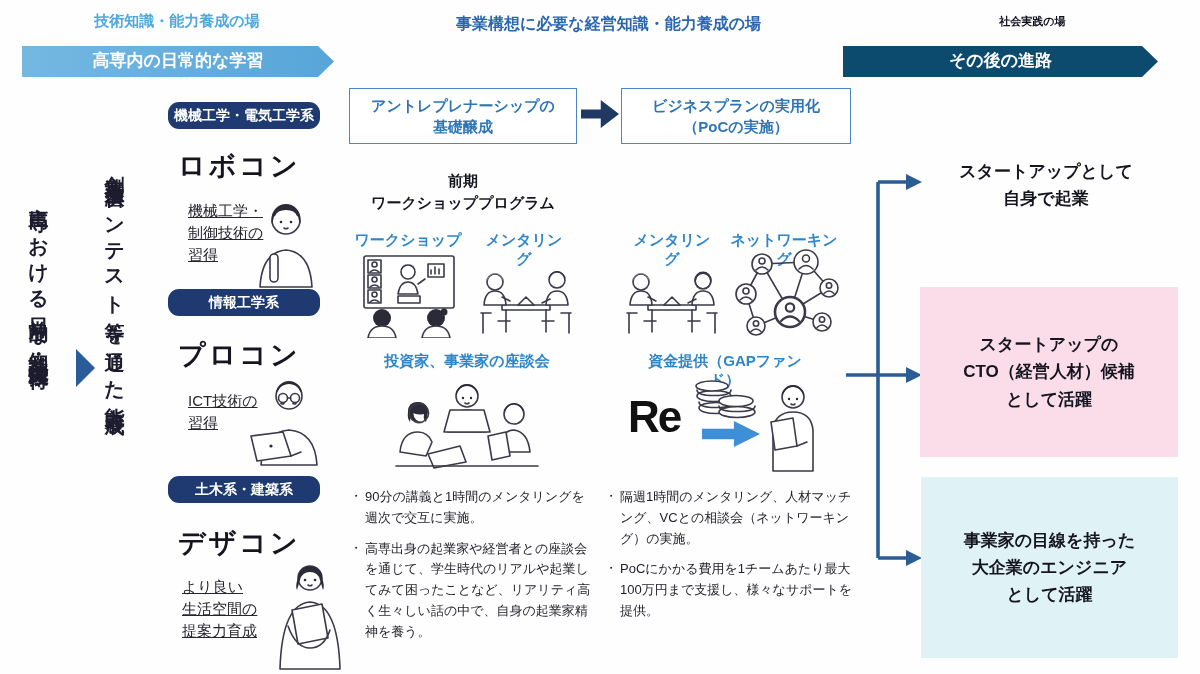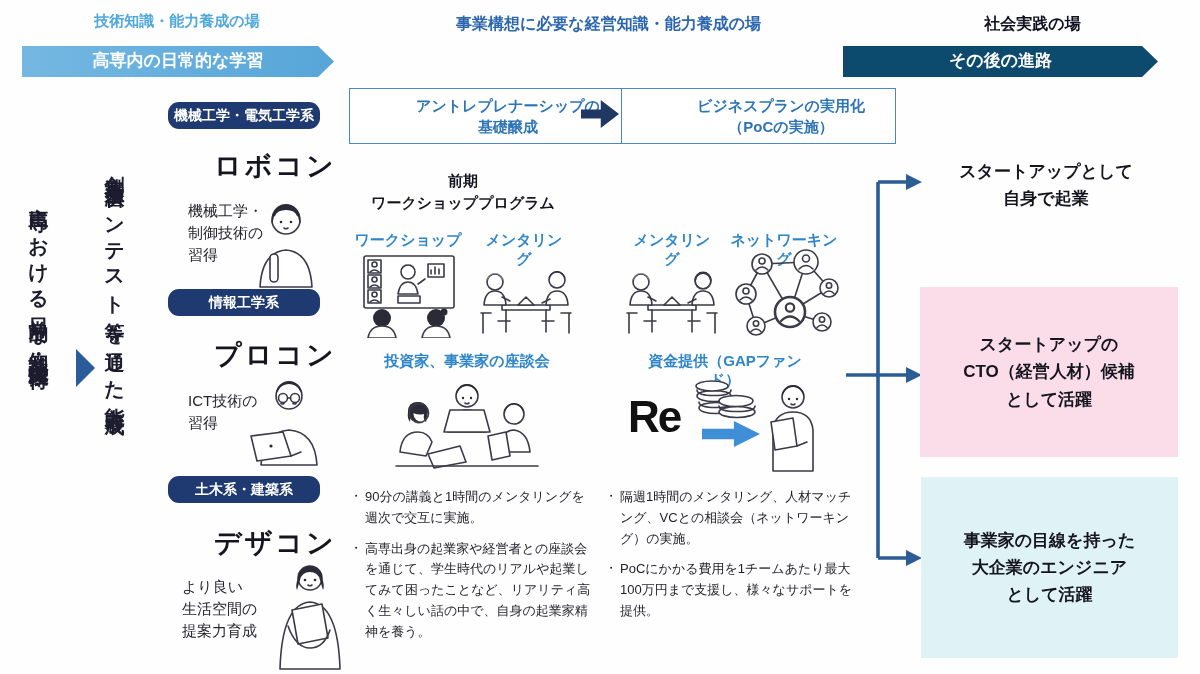--- a/index.html
+++ b/index.html
@@ -6,45 +6,45 @@
   #canvas{position:relative;width:1200px;height:674px;background:#fefefe;overflow:hidden;
           font-family:"Liberation Sans","DejaVu Sans",sans-serif;color:#1a1a1a;}
   .abs{position:absolute;}
   .center{text-align:center;}
   .preline{white-space:pre-line;}
 
   
   .phase-header{font-weight:bold;font-size:15px;}
   .ph1{left:22px;top:12px;width:310px;color:#4fa8dc;}
   .ph2{left:345px;top:14px;width:527px;color:#2b66ae;font-size:16px;}
-  .ph3{left:875px;top:14px;width:315px;color:#101020;font-size:16px;}
+  .ph3{left:875px;top:14px;width:315px;color:#101020;font-size:11px;}
 
   
   .banner{top:46px;height:31px;line-height:29px;color:#fff;font-weight:bold;font-size:17px;
           text-align:center;clip-path:polygon(0 0,calc(100% - 16px) 0,100% 50%,calc(100% - 16px) 100%,0 100%);}
   .b1{left:22px;width:312px;background:linear-gradient(90deg,#74b8e2,#57a5d8);}
   .b2{left:345px;width:527px;background:linear-gradient(90deg,#5d95cf,#4a82c4);}
   .b3{left:843px;width:315px;background:#0c4a6e;}
 
   
   .vtext{writing-mode:vertical-rl;font-weight:bold;font-size:20px;color:#1c1c2e;letter-spacing:3px;}
   .vt1{left:26px;top:192px;height:400px;}
   .vt2{left:102px;top:160px;height:450px;}
   .rail-arrow{left:76px;top:349px;width:19px;height:38px;background:#2a5c9c;
               clip-path:polygon(0 0,100% 50%,0 100%);}
 
   
   .badge{left:168px;width:152px;height:27px;line-height:27px;background:#1e3a70;color:#fff;
          font-weight:bold;font-size:14px;text-align:center;border-radius:11px;}
-  .contest-title{left:178px;width:130px;font-size:27px;font-weight:bold;color:#15151f;letter-spacing:3px;margin-left:36px;}
-  .contest-desc{font-size:15px;line-height:1.45;color:#26262e;}
+  .contest-title{left:178px;width:130px;font-size:27px;font-weight:bold;color:#15151f;letter-spacing:3px;}
+  .contest-desc{font-size:15px;line-height:1.45;color:#26262e;text-decoration:underline;}
 
   
   .flow-box{top:88px;height:54px;background:#fff;border:1.5px solid #4c86c6;color:#2e75b6;
-            font-weight:bold;font-size:15px;line-height:1.4;display:flex;align-items:center;justify-content:center;text-align:center;padding-left:45px;}
+            font-weight:bold;font-size:15px;line-height:1.4;display:flex;align-items:center;justify-content:center;text-align:center;}
   .fb1{left:349px;width:226px;}
   .fb2{left:621px;width:228px;}
   .flow-arrow{left:581px;top:100px;width:38px;height:28px;background:#1f3864;
               clip-path:polygon(0 34%,52% 34%,52% 0,100% 50%,52% 100%,52% 66%,0 66%);}
 
   .term-header{top:170px;width:240px;font-size:15px;font-weight:bold;color:#15151f;line-height:1.45;}
   .activity-label{top:231px;font-size:15px;font-weight:bold;color:#2e86c9;text-align:center;}
   .feature-label{top:352px;font-size:15px;font-weight:bold;color:#2e86c9;text-align:center;}
 
   .bullets{margin:0;padding:0;list-style:none;font-size:13px;line-height:1.6;color:#1f1f27;}

